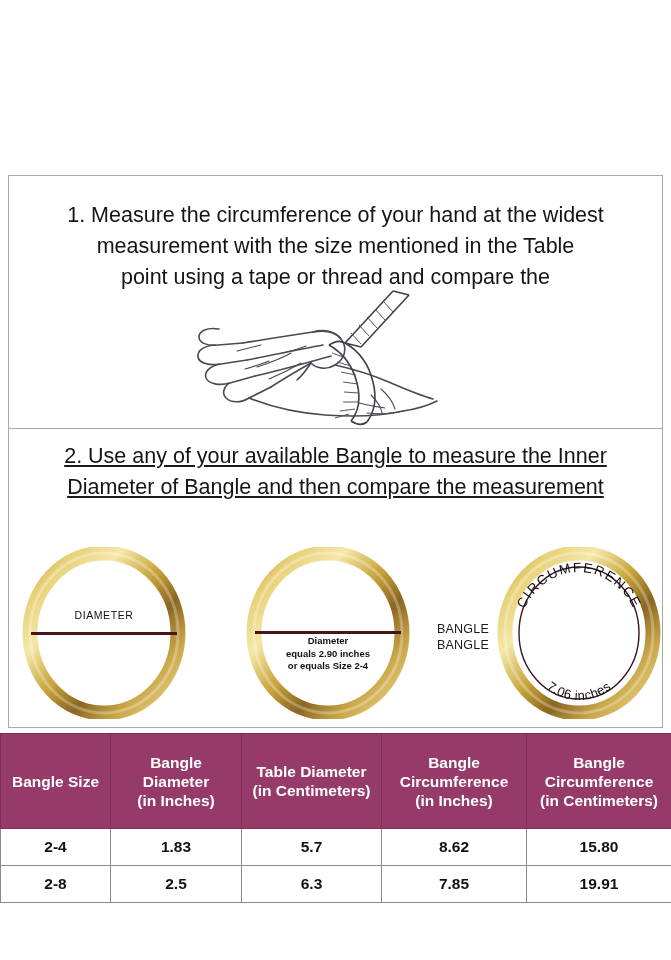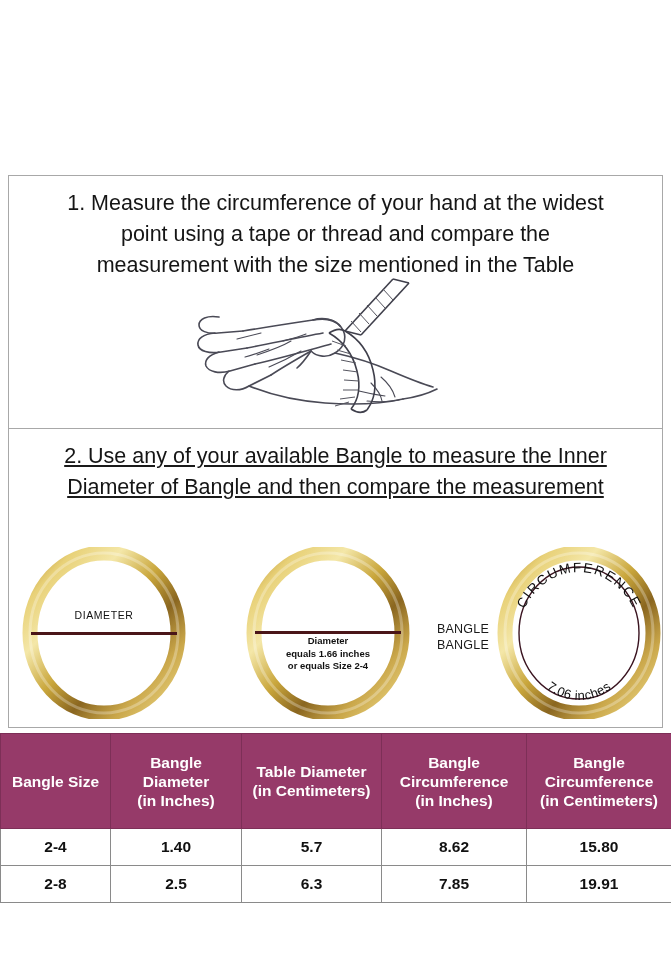--- a/index.html
+++ b/index.html
@@ -58,21 +58,21 @@
     background: #ffffff;
   }
 
   
   .step-block {
     position: absolute;
     left: 0;
     width: 653px;
     box-sizing: border-box;
   }
-  .step1 { top: 0; height: 252px; }
+  .step1 { top: 12px; height: 252px; }
   .step2 { top: 252px; height: 299px; border-top: 1px solid #a8a8a8; text-decoration: underline; }
 
   .step-text {
     padding: 12px 24px 0 24px;
     font-size: 21.5px;
     line-height: 31px;
     text-align: center;
     color: #151515;
     font-weight: 400;
   }
@@ -216,22 +216,22 @@
 
   <div class="top-blank"></div>
 
   <div class="title">KNOW YOUR BANGLE SIZE</div>
 
   <div class="card">
 
     <div class="step-block step1">
       <div class="step-text">
         <span class="ln">1. Measure the circumference of your hand at the widest</span>
+        <span class="ln">measurement with the size mentioned in the Table</span>
         <span class="ln">point using a tape or thread and compare the</span>
-        <span class="ln">measurement with the size mentioned in the Table</span>
       </div>
 
       <div class="hand-wrap">
         <svg width="280" height="152" viewBox="0 0 280 152">
           <g fill="none" stroke="#4a4a56" stroke-width="1.6" stroke-linecap="round" stroke-linejoin="round">
 
             <path d="M34 46 C22 44 14 48 14 54 C14 60 22 63 33 62 L58 60"></path>
             <path d="M30 62 C18 63 12 68 13 74 C14 80 24 83 36 81 L62 77"></path>
             <path d="M34 81 C24 84 19 89 21 95 C24 101 34 103 45 100 L70 93"></path>
             <path d="M44 100 C38 105 37 111 41 115 C46 120 56 120 64 115 L86 104"></path>
@@ -332,21 +332,21 @@
                 <stop offset="100%" stop-color="#f0dc8a"></stop>
               </linearGradient>
             </defs>
             <ellipse cx="83" cy="86" rx="74" ry="80" fill="none" stroke="url(#gold2)" stroke-width="15"></ellipse>
             <ellipse cx="83" cy="86" rx="74" ry="80" fill="none" stroke="#ffffff" stroke-opacity="0.28" stroke-width="3"></ellipse>
           </svg>
         </div>
         <div class="dia-line-2"></div>
         <div class="ring-label lbl-dia2">
           <span style="display:block">Diameter</span>
-          <span style="display:block">equals 1.66 inches</span>
+          <span style="display:block">equals 2.90 inches</span>
           <span style="display:block">or equals Size 2-4</span>
         </div>
 
         <div class="bangle-equals">
           <span style="display:block">BANGLE</span>
           <span style="display:block">BANGLE</span>
         </div>
 
         <div class="ring ring3">
           <svg width="166" height="172" viewBox="0 0 166 172">
@@ -410,21 +410,21 @@
         <th>
           <span style="display:block">Bangle</span>
           <span style="display:block">Circumference</span>
           <span style="display:block">(in Centimeters)</span>
         </th>
       </tr>
     </thead>
     <tbody>
       <tr>
         <td>2-4</td>
-        <td>1.40</td>
+        <td>1.83</td>
         <td>5.7</td>
         <td>8.62</td>
         <td>15.80</td>
       </tr>
       <tr>
         <td>2-8</td>
         <td>2.5</td>
         <td>6.3</td>
         <td>7.85</td>
         <td>19.91</td>

